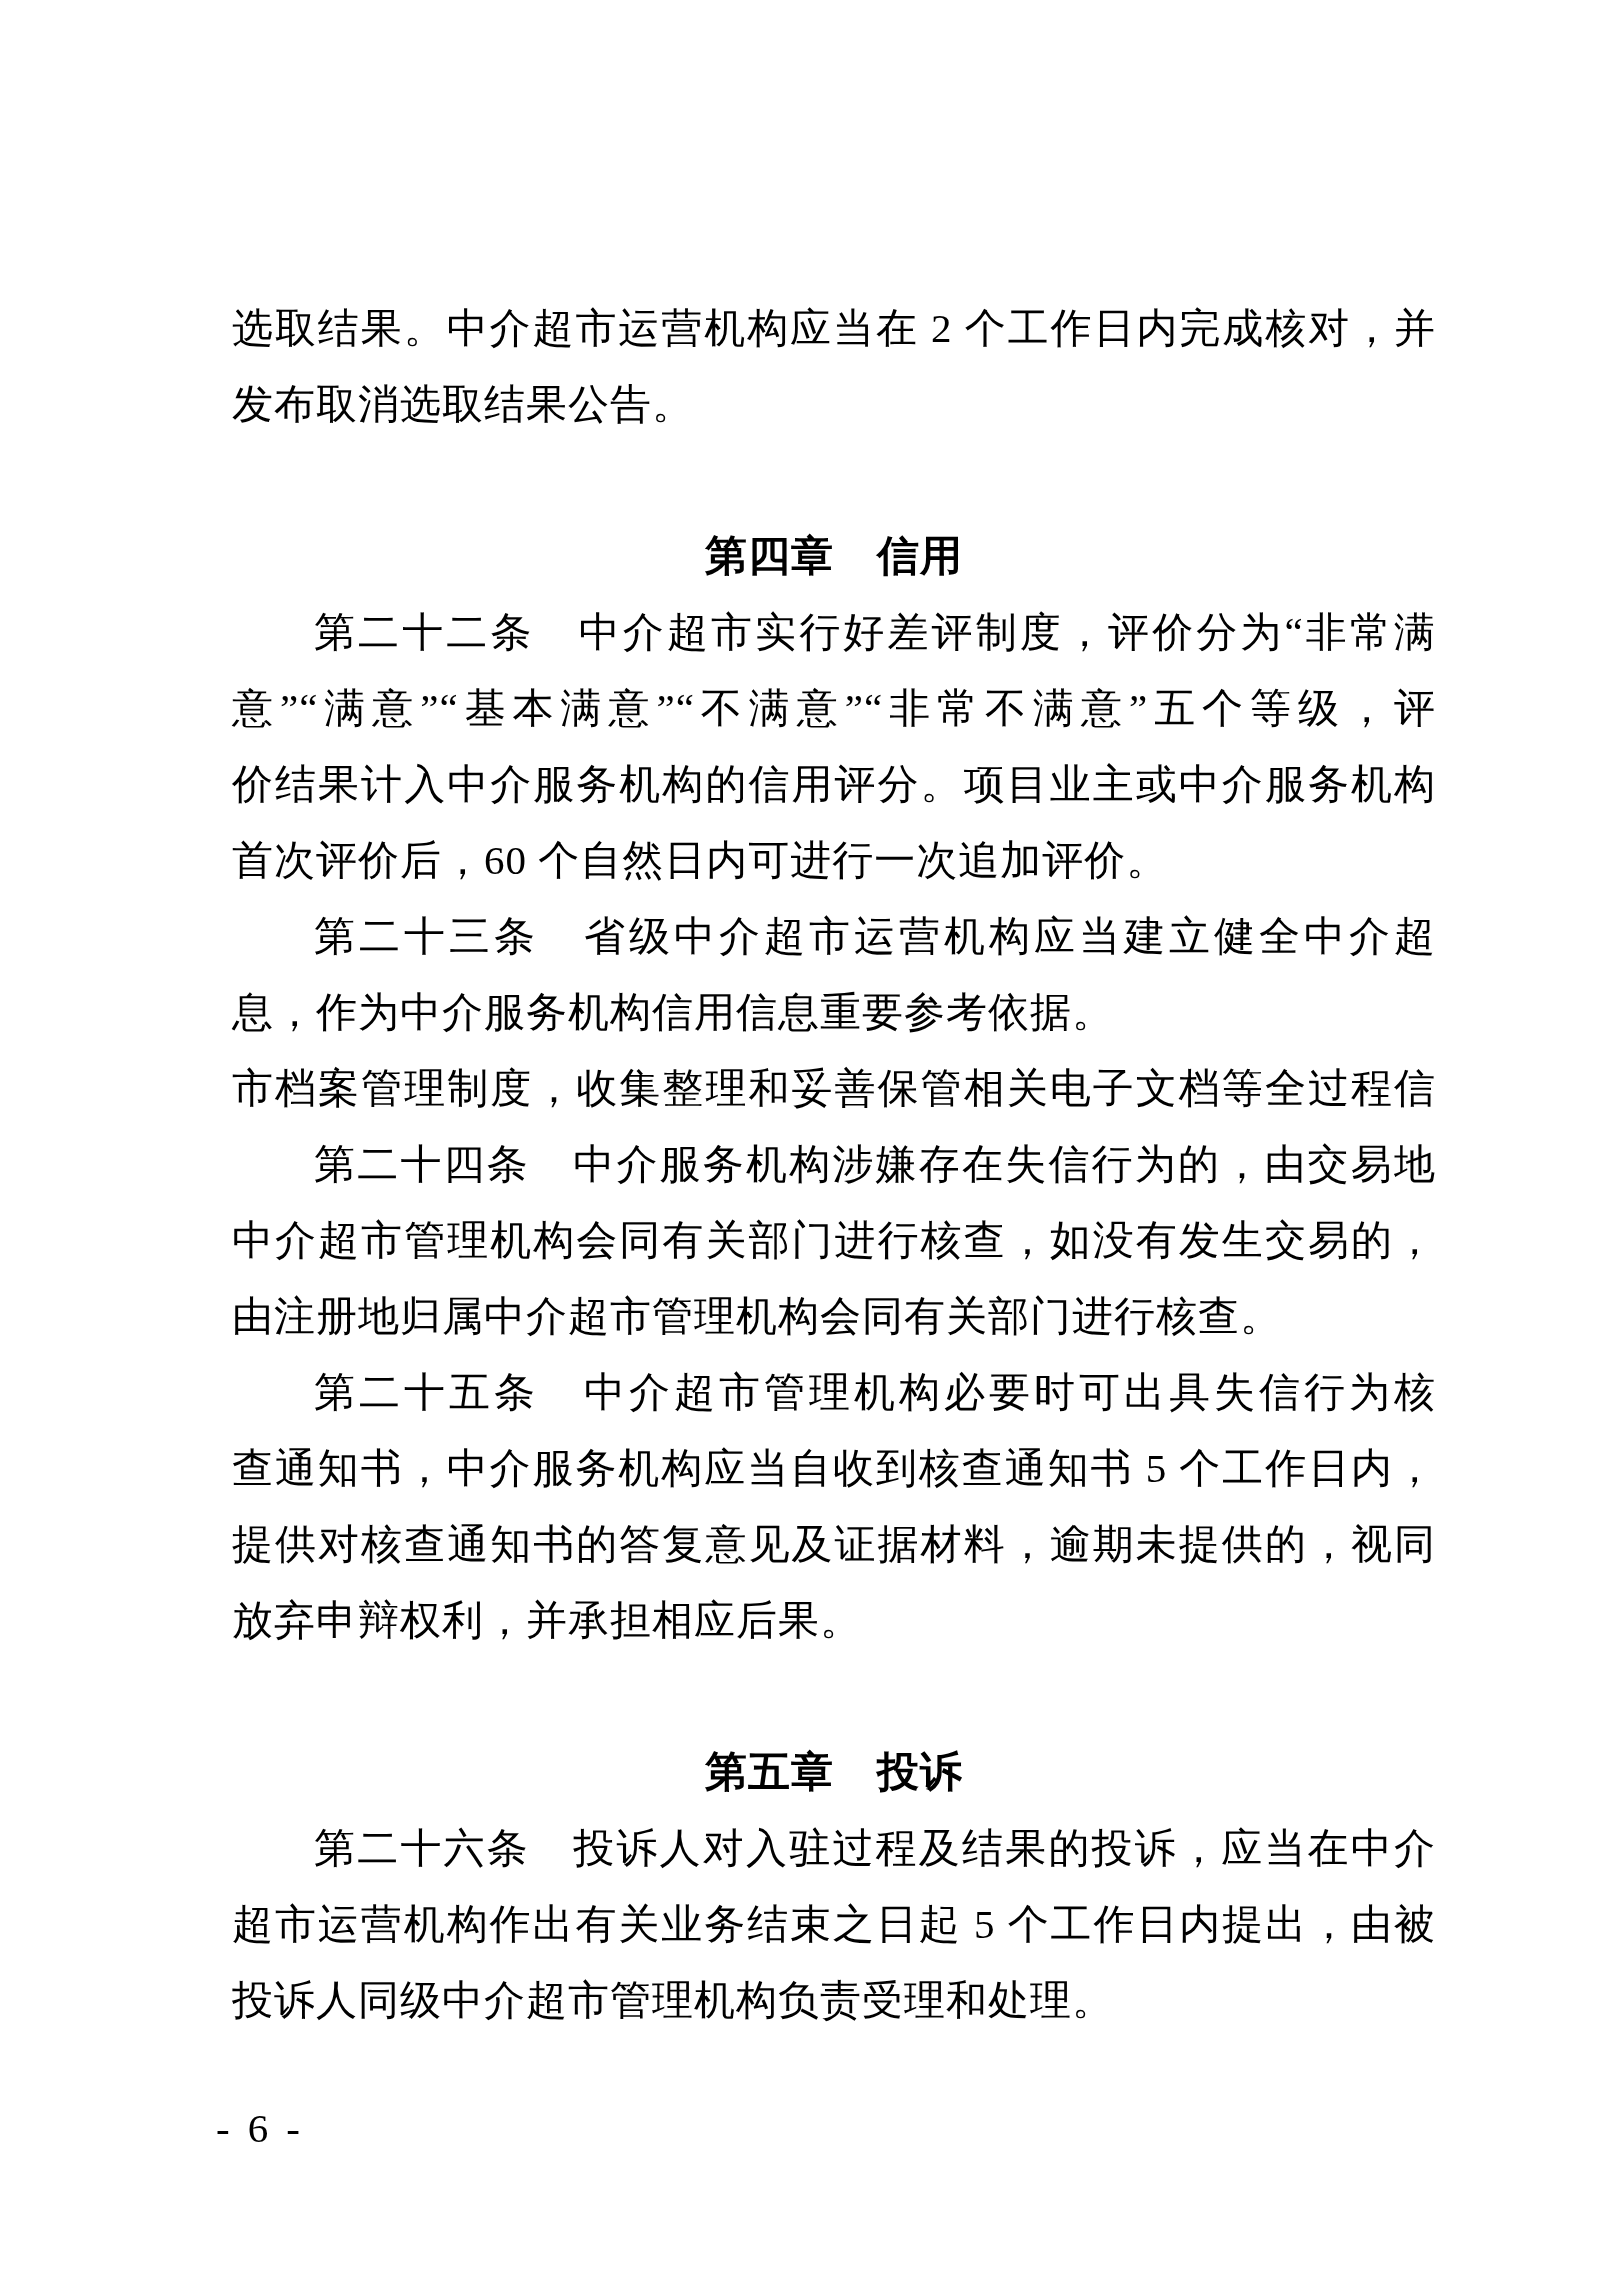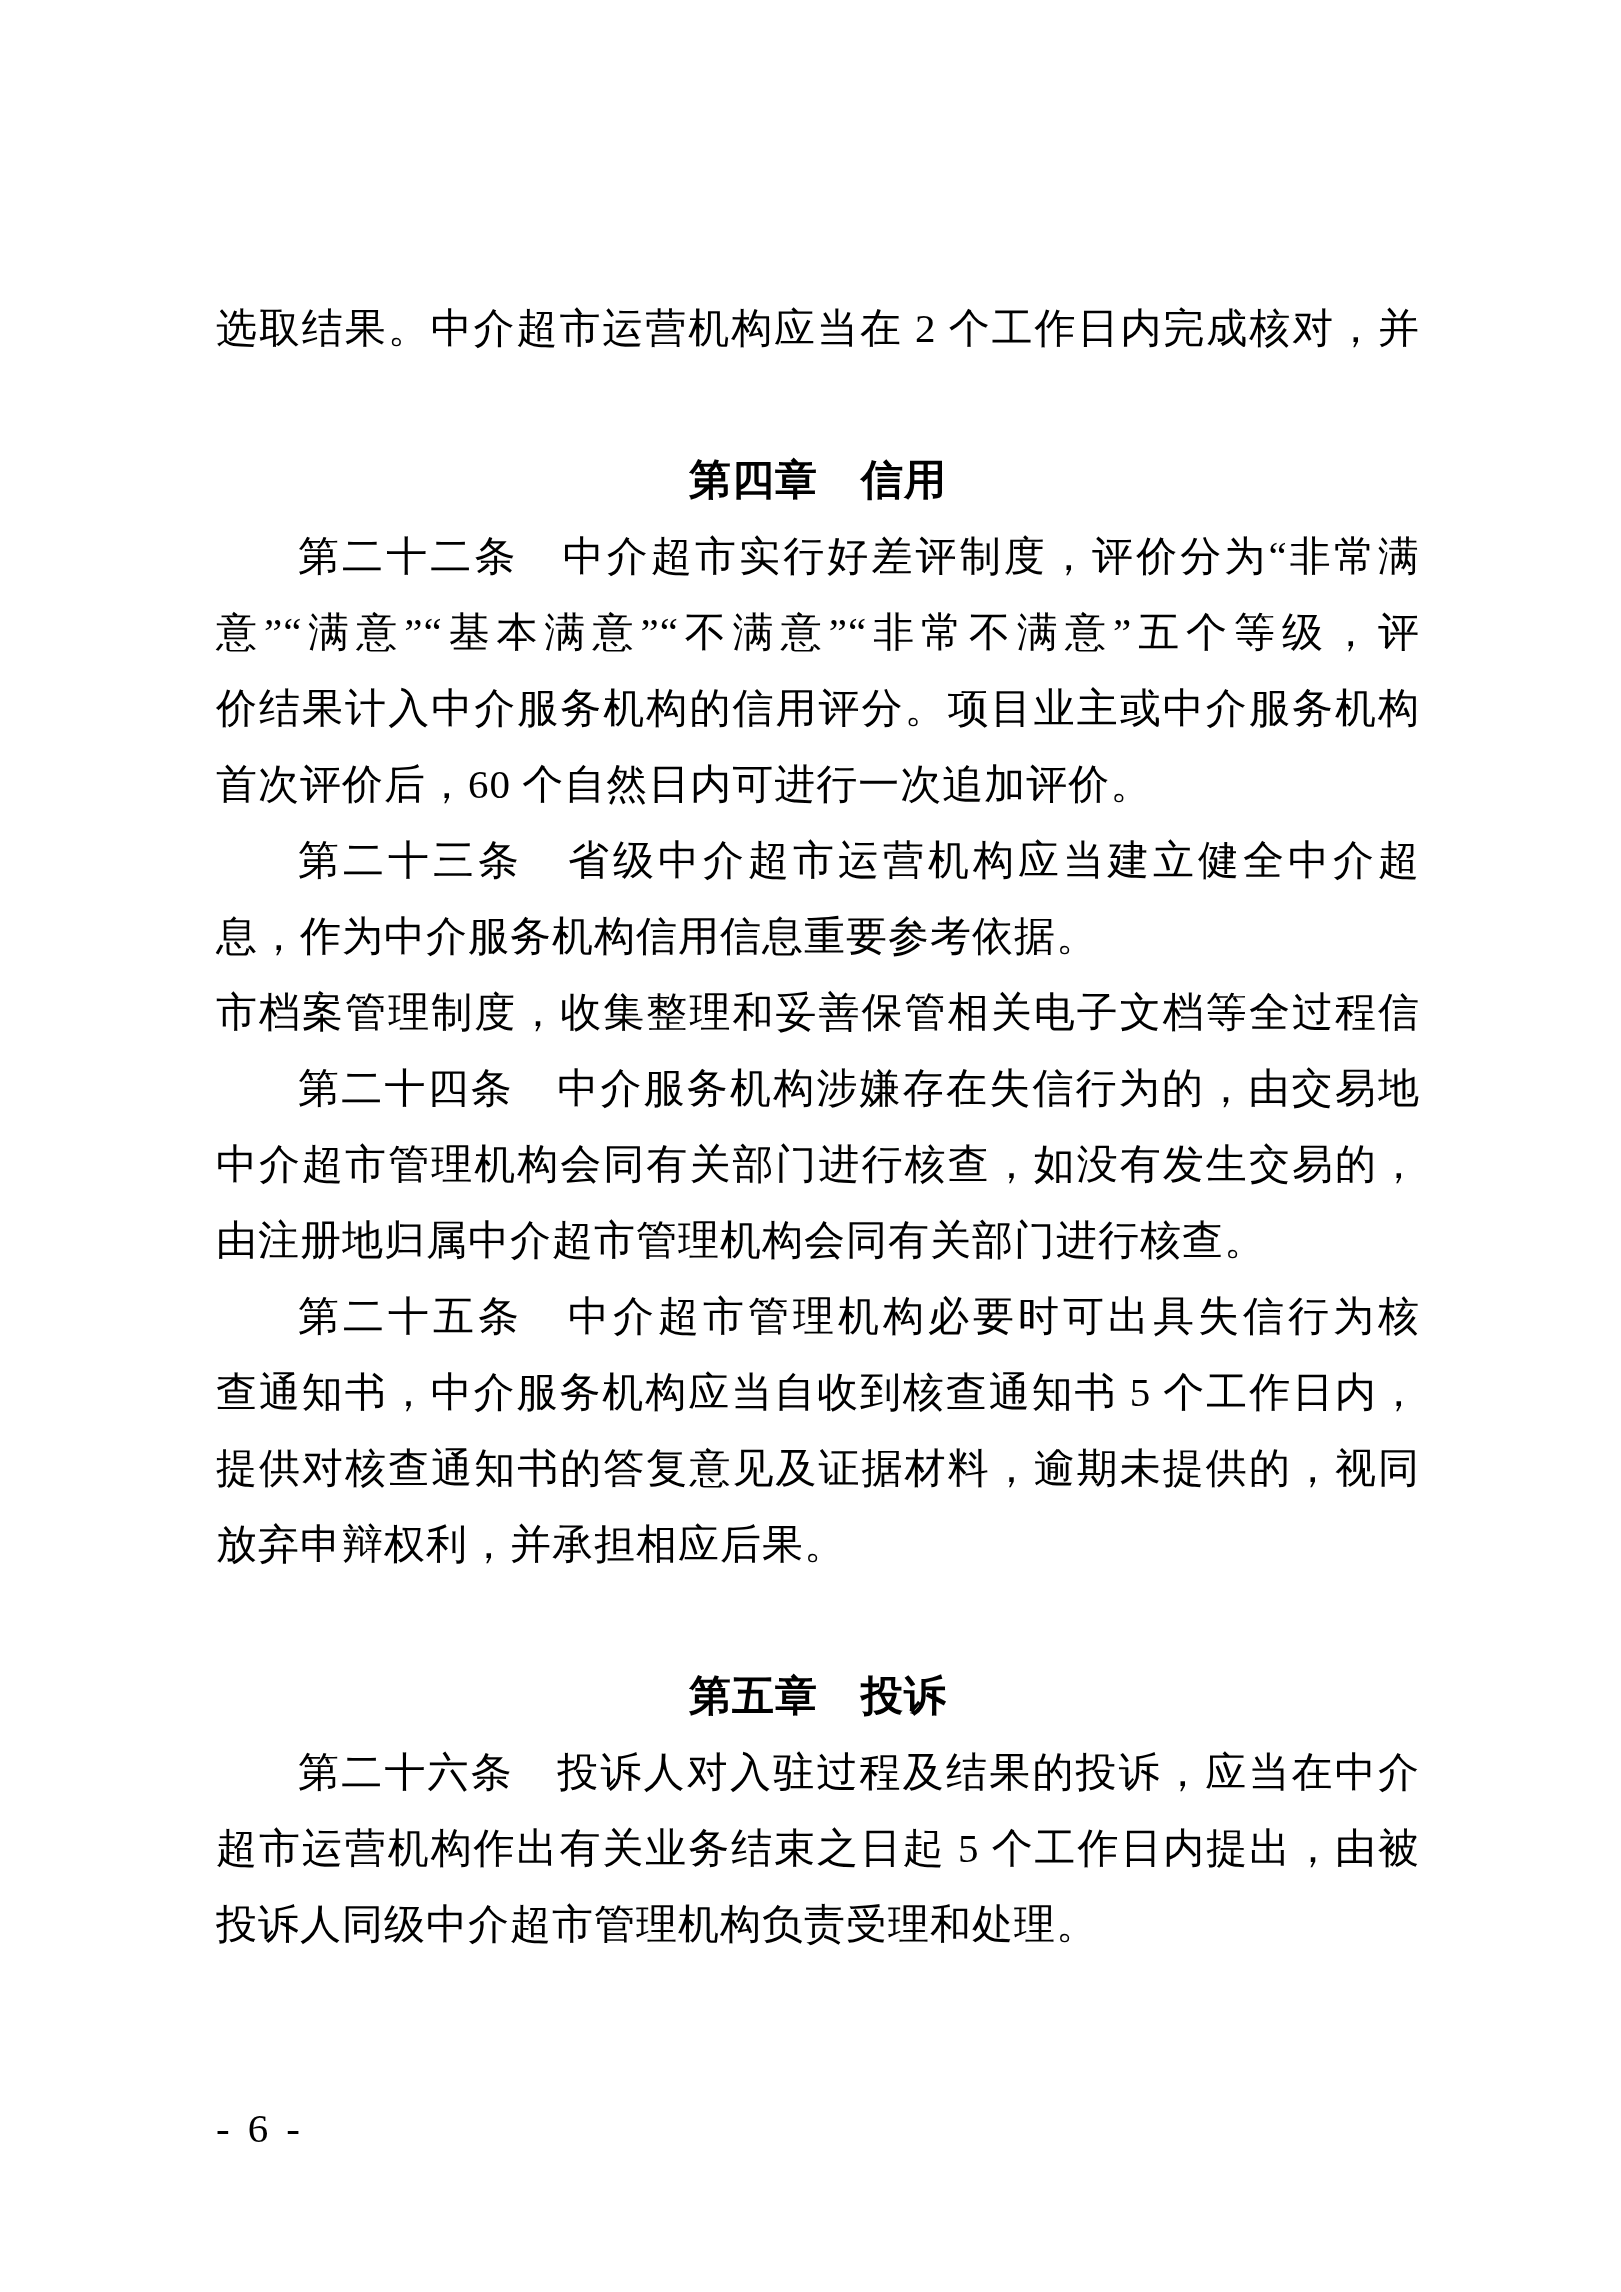--- a/index.html
+++ b/index.html
@@ -11,21 +11,21 @@
     position: relative;
     width: 1621px;
     height: 2293px;
     background: #ffffff;
     color: #000000;
     font-family: "Liberation Serif", "DejaVu Serif", serif;
     overflow: hidden;
   }
   .textblock {
     position: absolute;
-    left: 216px;
+    left: 232px;
     top: 290px;
     width: 1204px;
   }
   .line {
     height: 76px;
     line-height: 76px;
     font-size: 41px;
     letter-spacing: 1px;
   }
   .just {
@@ -54,20 +54,21 @@
     letter-spacing: 3.9px;
   }
 </style>
 </head>
 <body>
 
 <div class="page">
   <div class="textblock">
 
     <div class="line just"><span>选取结果。中介超市运营机构应当在 2 个工作日内完成核对，并</span></div>
+    <div class="line"><span>发布取消选取结果公告。</span></div>
     <div class="line"></div>
     <div class="line chapter"><span>第四章　信用</span></div>
 
     <div class="line just indent"><span class="lbl">第二十二条</span><span>　中介超市实行好差评制度，评价分为“非常满</span></div>
     <div class="line just"><span>意”“满意”“基本满意”“不满意”“非常不满意”五个等级，评</span></div>
     <div class="line just"><span>价结果计入中介服务机构的信用评分。项目业主或中介服务机构</span></div>
     <div class="line"><span>首次评价后，60 个自然日内可进行一次追加评价。</span></div>
 
     <div class="line just indent"><span class="lbl">第二十三条</span><span>　省级中介超市运营机构应当建立健全中介超</span></div>
     <div class="line"><span>息，作为中介服务机构信用信息重要参考依据。</span></div>

